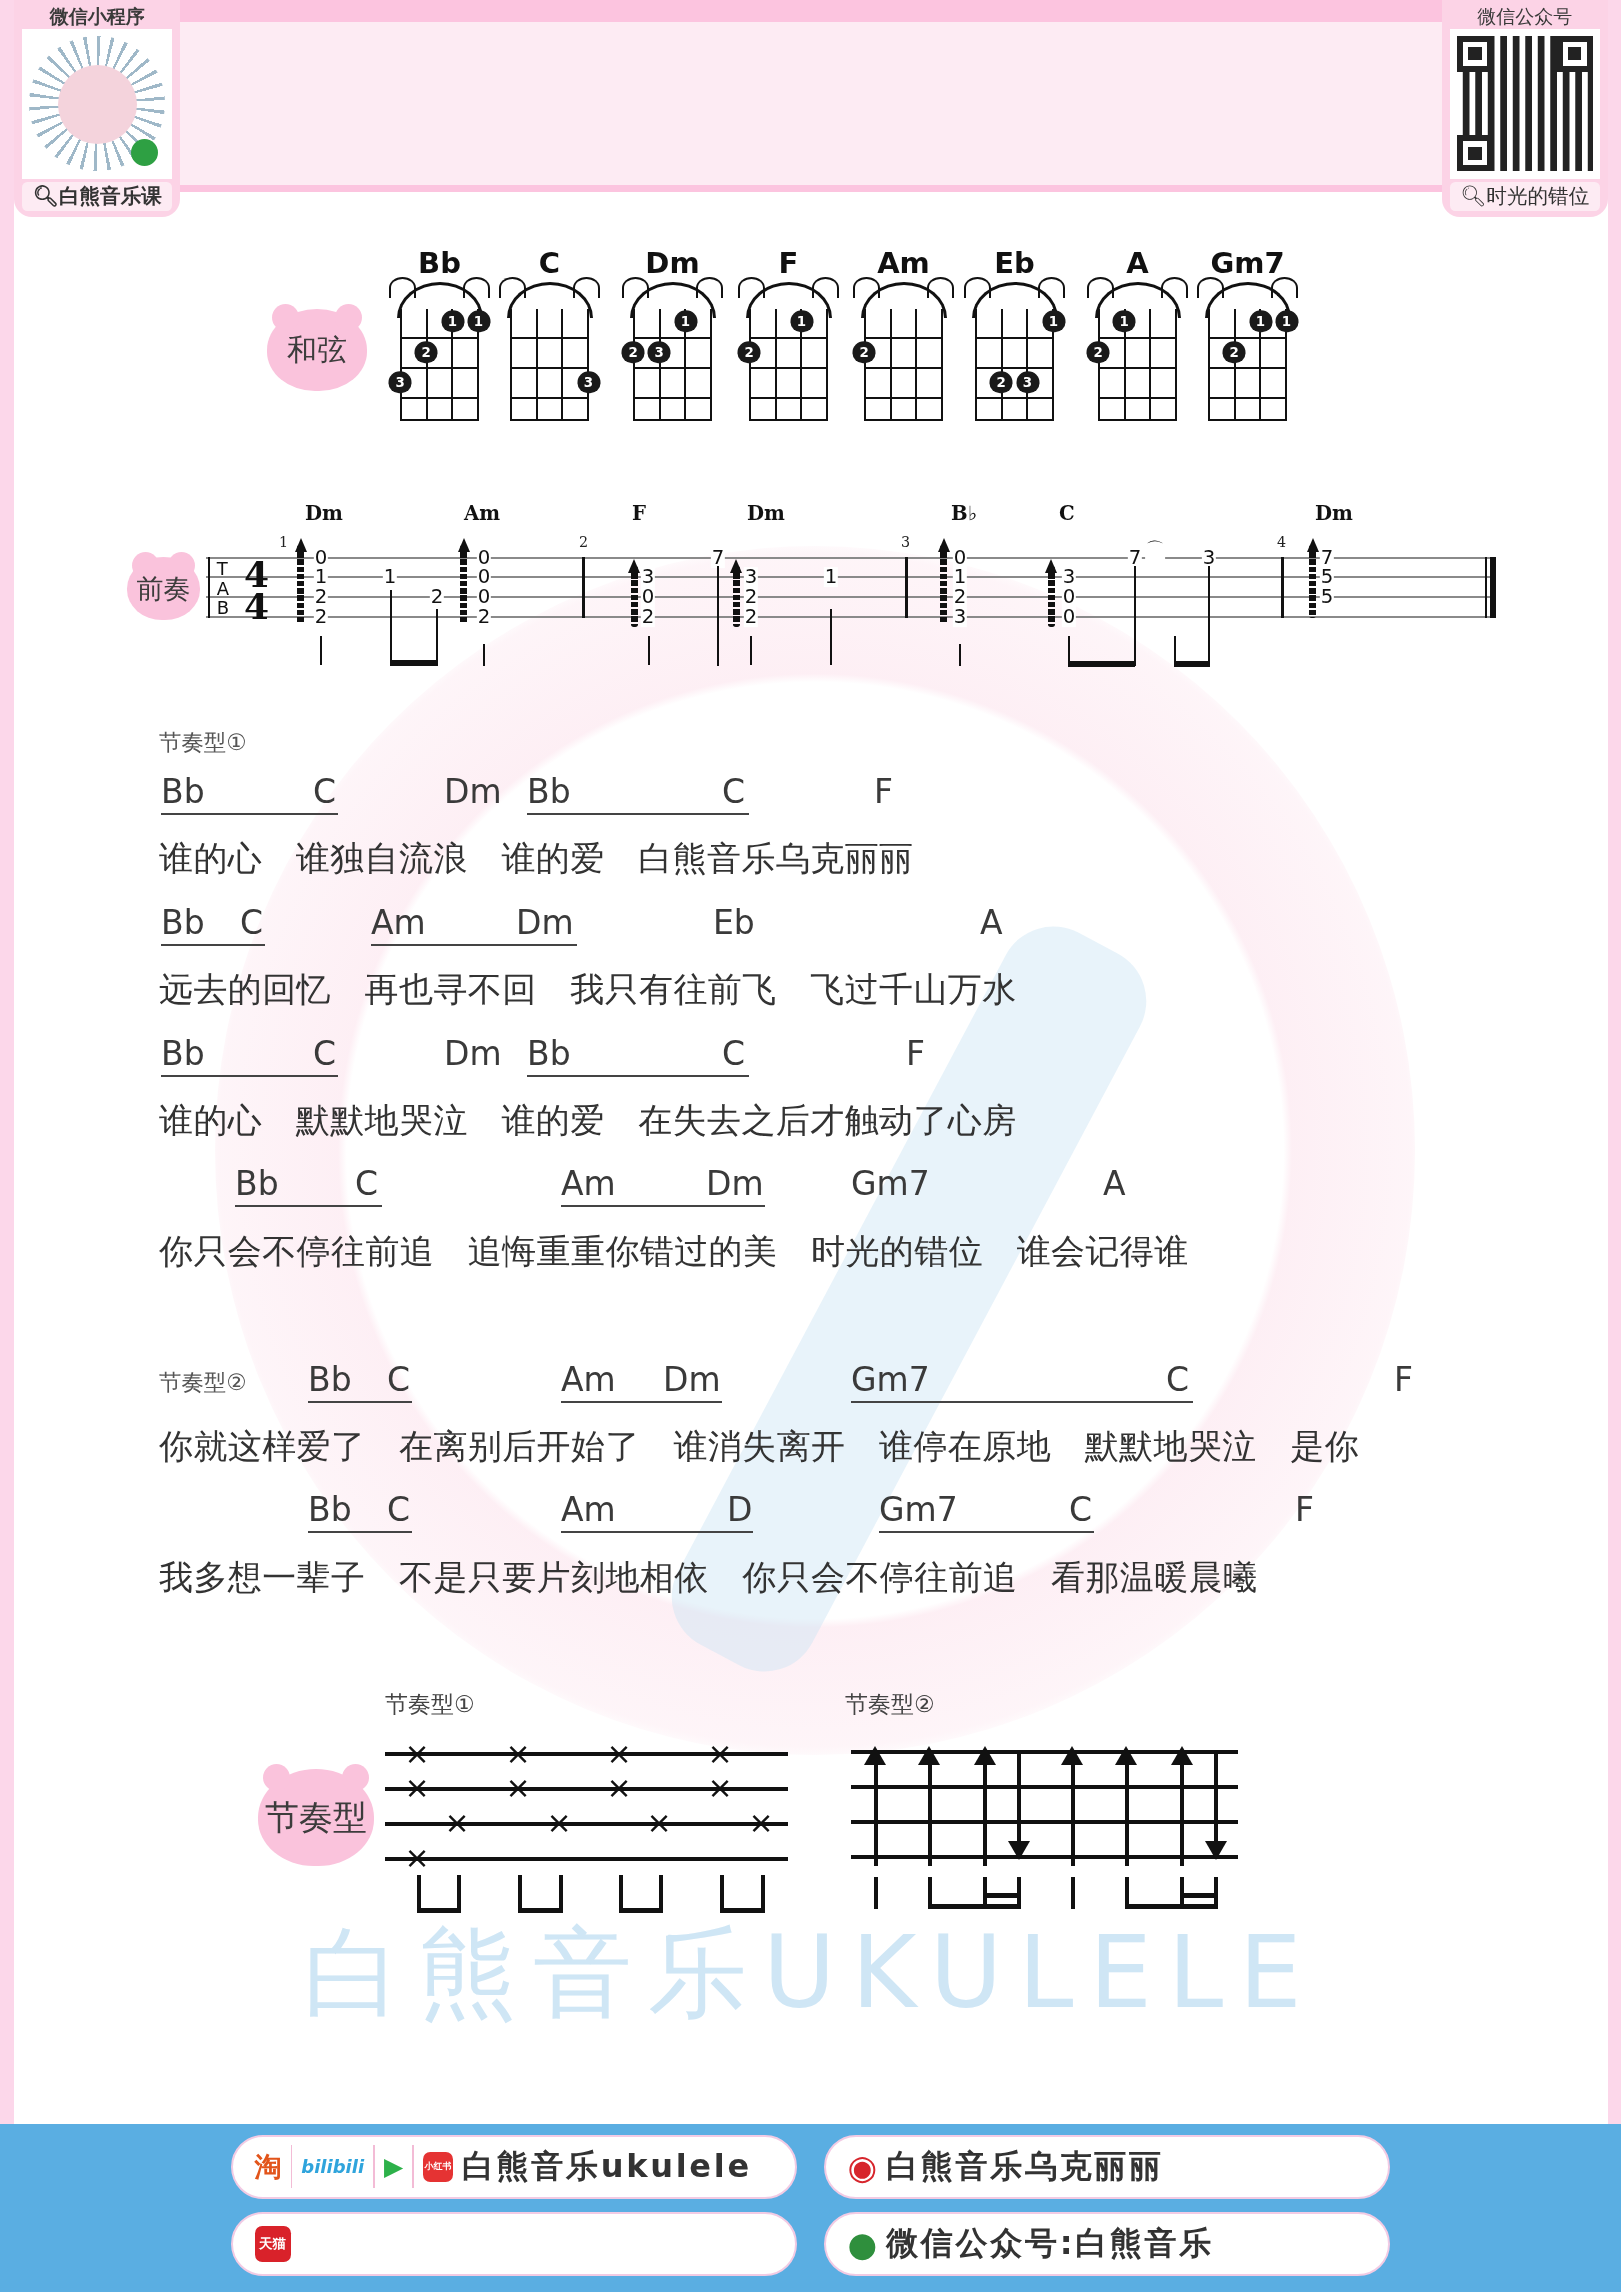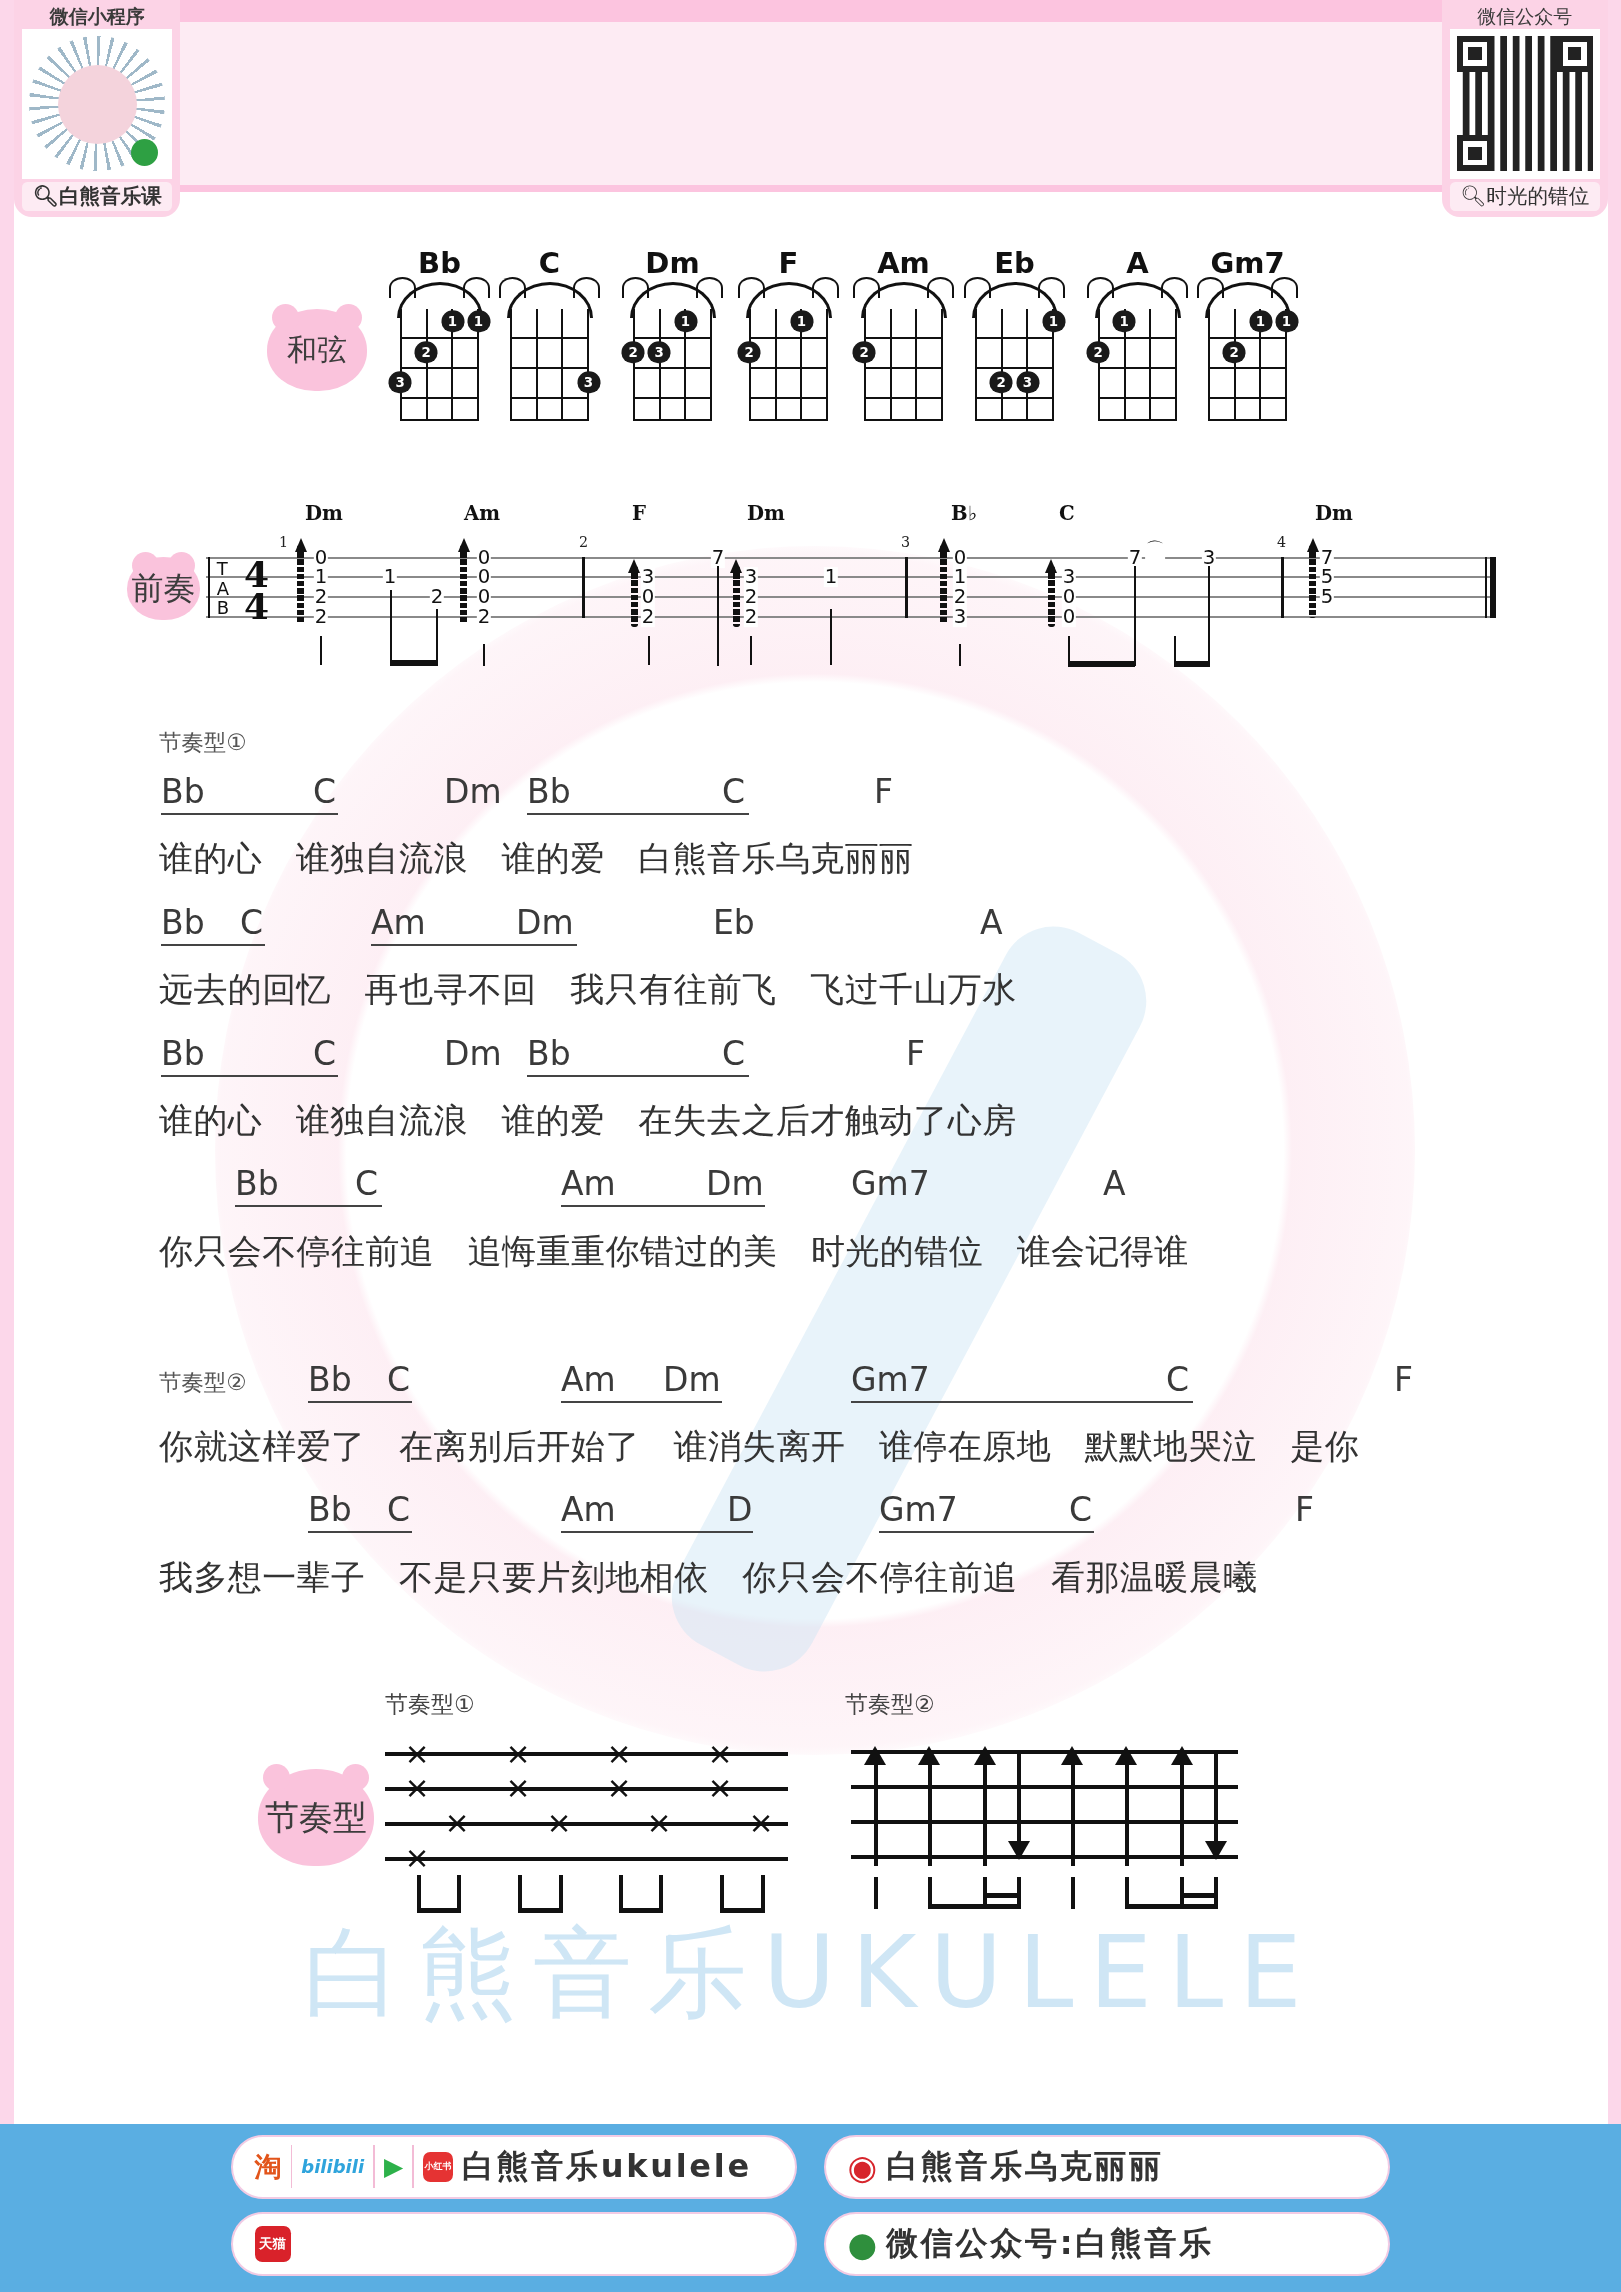--- a/index.html
+++ b/index.html
@@ -266,21 +266,21 @@
         <div class="ear r"></div>
         <div class="nut"></div>
         <div class="frets"></div>
         <div class="dot" style="left: 56px; top: 39px;">1</div>
         <div class="dot" style="left: 82px; top: 39px;">1</div>
         <div class="dot" style="left: 29.6px; top: 70px;">2</div>
       </div>
     </div>
   </div>
 
-<div class="section-badge" style="left:127px;top:557px;width:73px;height:63px;font-size:32px;">
+<div class="section-badge" style="left:127px;top:557px;width:73px;height:63px;font-size:27px;">
     <span>前奏</span>
   </div>
 <div class="tab-area">
 
   <div class="tab-line" style="top:55px;width:1285px;"></div>
   <div class="tab-line" style="top:74px;width:1285px;"></div>
   <div class="tab-line" style="top:94px;width:1285px;"></div>
   <div class="tab-line" style="top:114px;width:1285px;"></div>
   <div class="tab-bar" style="left:1.8px;top:55px;height:61px;width:1.8px;"></div>
   <div class="tab-tab-label" style="left:10.7px;top:57px;">
@@ -406,21 +406,21 @@
 <div class="chord-row" style="top:1034px;left:0;width:1622px;">
   <span class="chord-item" style="left:161px;">Bb</span>
   <span class="chord-item" style="left:313px;">C</span>
   <span class="chord-item" style="left:444px;">Dm</span>
   <span class="chord-item" style="left:527px;">Bb</span>
   <span class="chord-item" style="left:722px;">C</span>
   <span class="chord-item" style="left:906px;">F</span>
   <div class="underline" style="left:161px;width:177px;"></div>
   <div class="underline" style="left:527px;width:222px;"></div>
 </div>
-<div class="lyric-row" style="top:1098px;">谁的心   谁独自流浪   谁的爱   在失去之后才触动了心房</div>
+<div class="lyric-row" style="top:1098px;">谁的心   默默地哭泣   谁的爱   在失去之后才触动了心房</div>
 
 <div class="chord-row" style="top:1164px;left:0;width:1622px;">
   <span class="chord-item" style="left:235px;">Bb</span>
   <span class="chord-item" style="left:355px;">C</span>
   <span class="chord-item" style="left:561px;">Am</span>
   <span class="chord-item" style="left:706px;">Dm</span>
   <span class="chord-item" style="left:851px;">Gm7</span>
   <span class="chord-item" style="left:1103px;">A</span>
   <div class="underline" style="left:235px;width:147px;"></div>
   <div class="underline" style="left:561px;width:204px;"></div>

